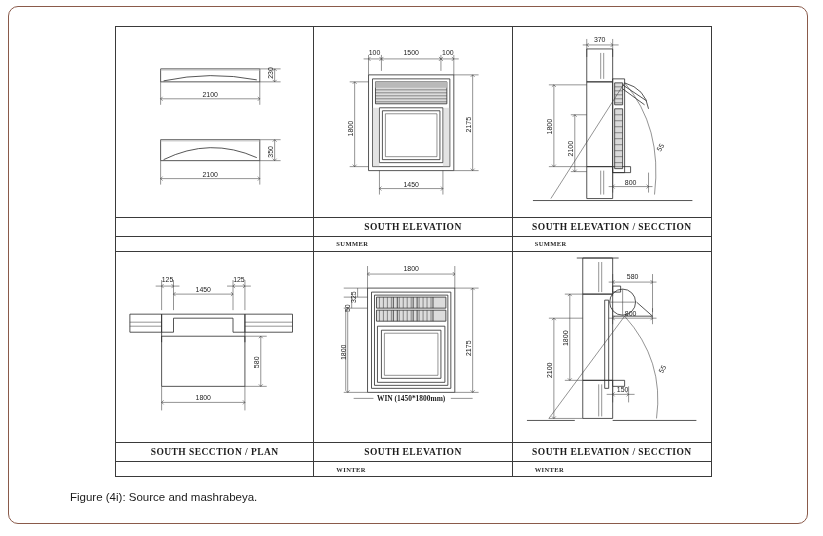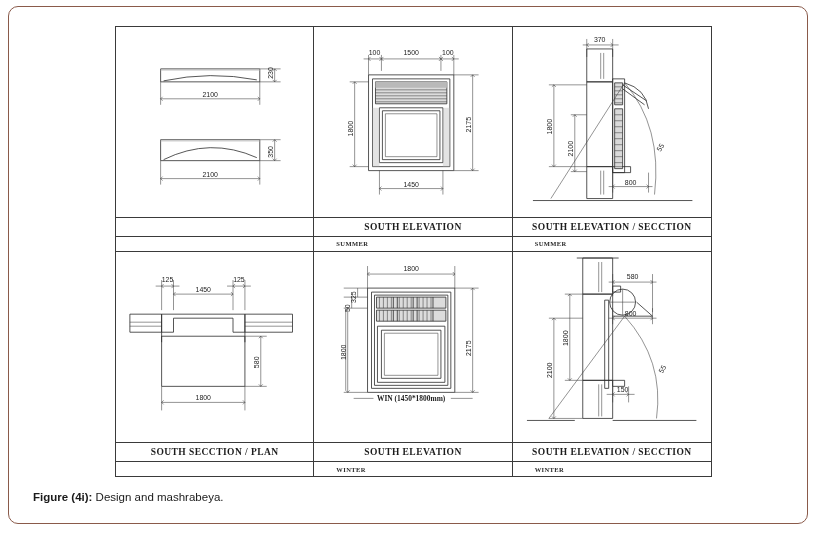--- a/index.html
+++ b/index.html
@@ -46,21 +46,21 @@
     padding-left:22px;
     font-family:"Liberation Serif", serif;
     font-weight:bold;font-size:6.5px;letter-spacing:.4px;color:#2a2a2a;
     box-sizing:border-box;
   }
   
   .caption{
     position:absolute;left:24px;top:482px;width:700px;
     font-size:11.5px;line-height:16px;color:#1b1b1b;
   }
-  .caption b{font-weight:bold;}
+  .caption b{font-weight:normal;margin-left:37px;}
   .cap-line{white-space:nowrap;}
   
   svg text{
     font-family:"Liberation Sans", sans-serif;
     font-size:7px;fill:#1b1b1b;
   }
   svg .ln{stroke:#2b2b2b;stroke-width:.8;fill:none;}
   svg .lnt{stroke:#3a3a3a;stroke-width:.55;fill:none;}
   svg .hatch{fill:#b9b9b9;}
   svg .lt{fill:#dcdcdc;}
@@ -373,16 +373,16 @@
         <div class="titleblock">
           <div class="tb-main">SOUTH ELEVATION / SECCTION</div>
           <div class="tb-sub">WINTER</div>
         </div>
       </div>
 
     </div>
   </div>
 
   <div class="caption">
-    <div class="cap-line"><b>Figure (4i):</b><span> Design and mashrabeya.</span></div>
+    <div class="cap-line"><b>Figure (4i):</b><span> Source and mashrabeya.</span></div>
   </div>
 
 </div>
 
 </body></html>

